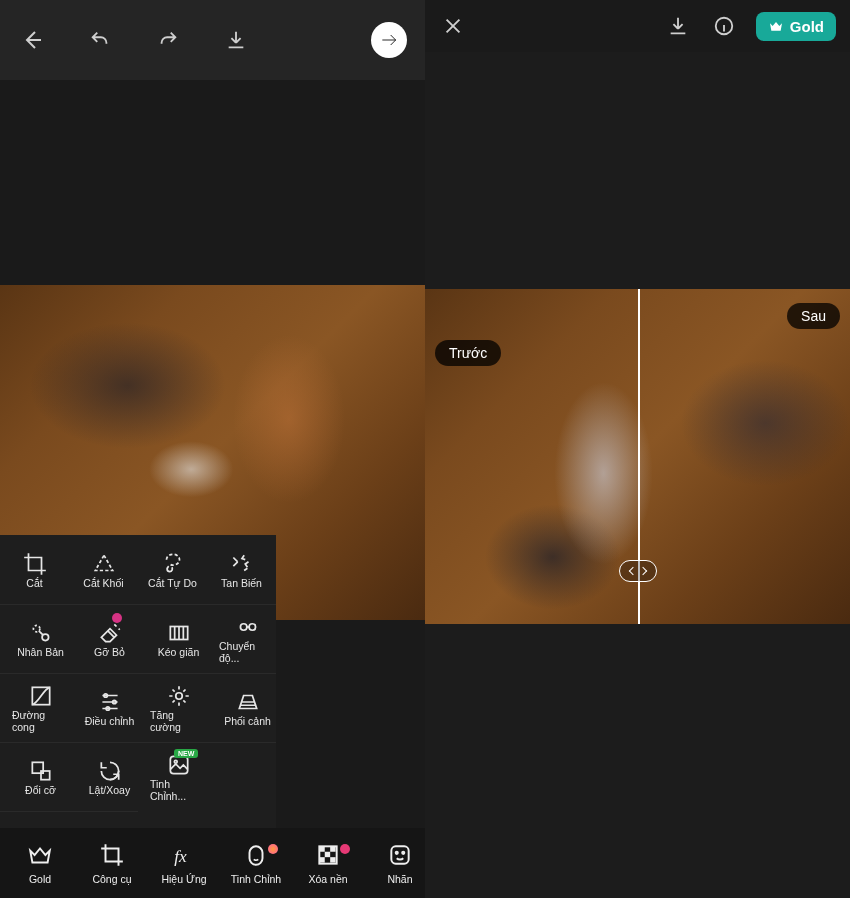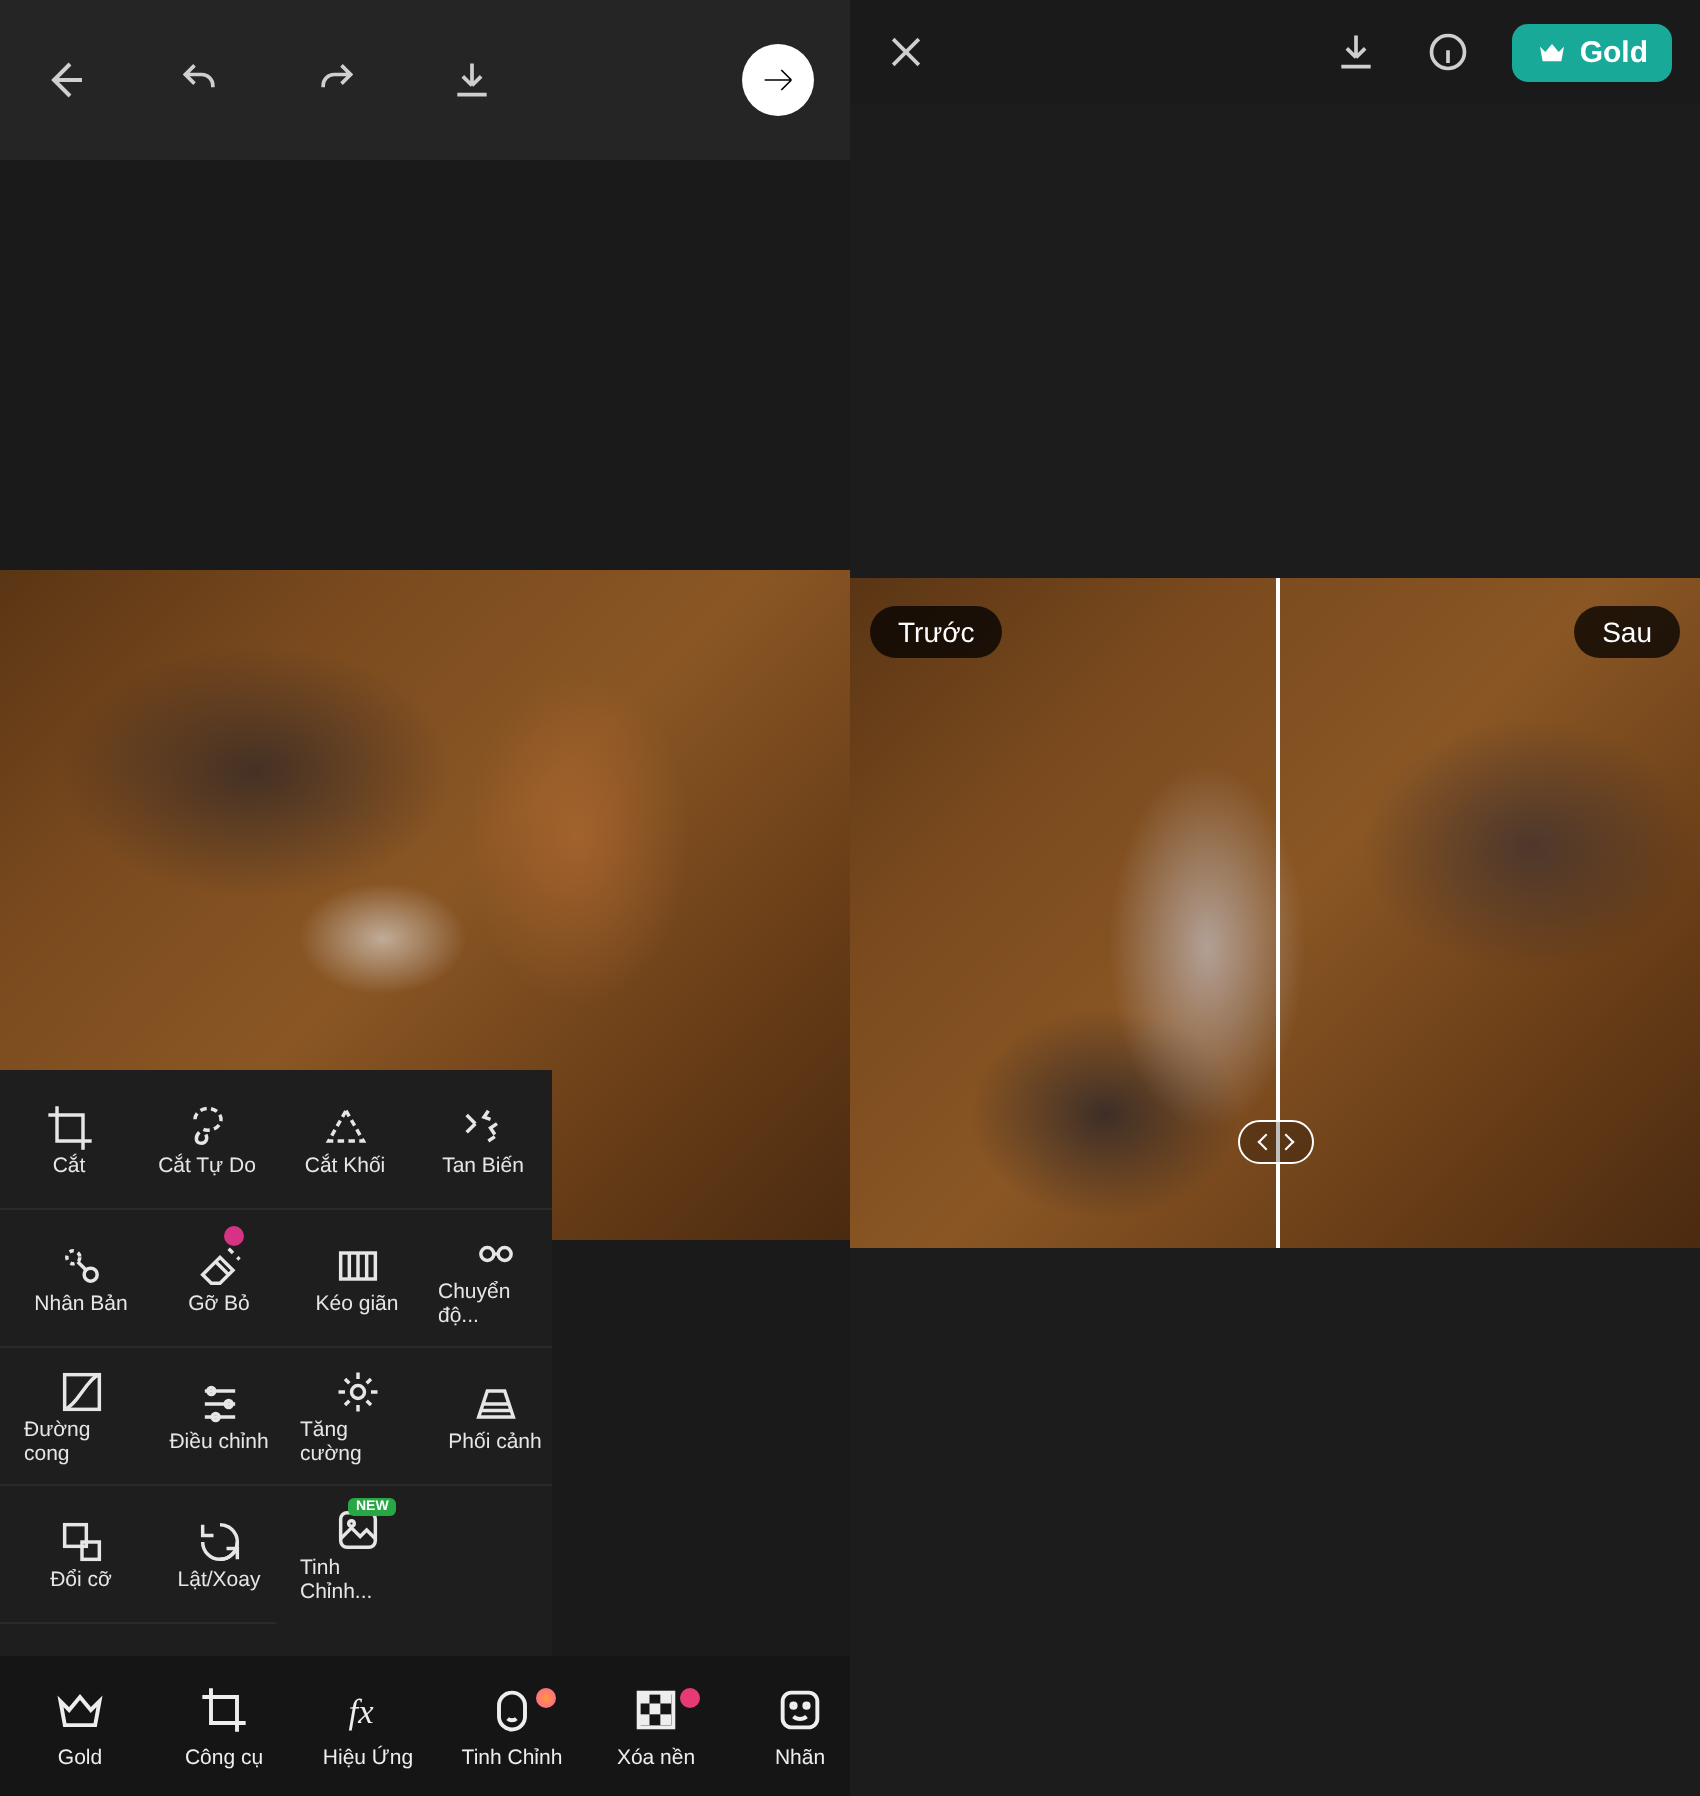--- a/index.html
+++ b/index.html
@@ -56,21 +56,21 @@
       radial-gradient(ellipse 70px 130px at 42% 55%, rgba(200,200,210,.65), transparent 70%),
       radial-gradient(ellipse 90px 70px at 30% 80%, rgba(30,30,40,.7), transparent 75%),
       radial-gradient(ellipse 120px 90px at 80% 40%, rgba(40,40,55,.55), transparent 70%);
   }
   .slider-line { position:absolute; left:50%; top:0; bottom:0; width:2px; background:#fff; }
   .slider-handle { position:absolute; left:50%; bottom:42px; transform:translateX(-50%); width:38px; height:22px; border:1.5px solid #fff; border-radius:12px; display:flex; align-items:center; justify-content:center; gap:4px; background:rgba(0,0,0,.25); }
   .slider-handle::before, .slider-handle::after { content:""; width:5px; height:5px; border-top:1.5px solid #fff; border-left:1.5px solid #fff; }
   .slider-handle::before { transform:rotate(-45deg); }
   .slider-handle::after { transform:rotate(135deg); }
   .pill { position:absolute; top:14px; background:rgba(0,0,0,.75); color:#fff; font-size:14px; padding:5px 14px; border-radius:16px; }
-  .pill.before { left:10px; }
+  .pill.before { left:10px;margin-top:37px; }
   .pill.after { right:10px; }
 </style>
 </head>
 <body>
 
 <div class="pane-left">
 
   <div class="left-topbar">
     <div class="nav-group">
       <div class="icon-btn">
@@ -111,33 +111,33 @@
           <span class="ic">
               <svg viewBox="0 0 24 24">
                 <path d="M6 2v16h16M2 6h16v16"></path>
               </svg>
             </span>
           <span>Cắt</span>
         </div>
         <div class="tool-cell">
           <span class="ic">
               <svg viewBox="0 0 24 24">
+                <path d="M12 4l8 14H4z" stroke-dasharray="3 2"></path>
+              </svg>
+            </span>
+          <span>Cắt Khối</span>
+        </div>
+        <div class="tool-cell">
+          <span class="ic">
+              <svg viewBox="0 0 24 24">
                 <path d="M6 8c0-3 3-5 6-5s6 2 6 5-3 5-6 5c-1 0-2 0-3-1" stroke-dasharray="3 2"></path>
                 <path d="M8 14c-2 2-2 5 1 5 2 0 3-2 2-4"></path>
               </svg>
             </span>
           <span>Cắt Tự Do</span>
-        </div>
-        <div class="tool-cell">
-          <span class="ic">
-              <svg viewBox="0 0 24 24">
-                <path d="M12 4l8 14H4z" stroke-dasharray="3 2"></path>
-              </svg>
-            </span>
-          <span>Cắt Khối</span>
         </div>
         <div class="tool-cell">
           <span class="ic">
               <svg viewBox="0 0 24 24">
                 <path d="M4 6l4 4M4 14l4-4M14 4l-2 3 3 1M18 10l-3 2 2 3M14 18l3-2"></path>
               </svg>
             </span>
           <span>Tan Biến</span>
         </div>
 

